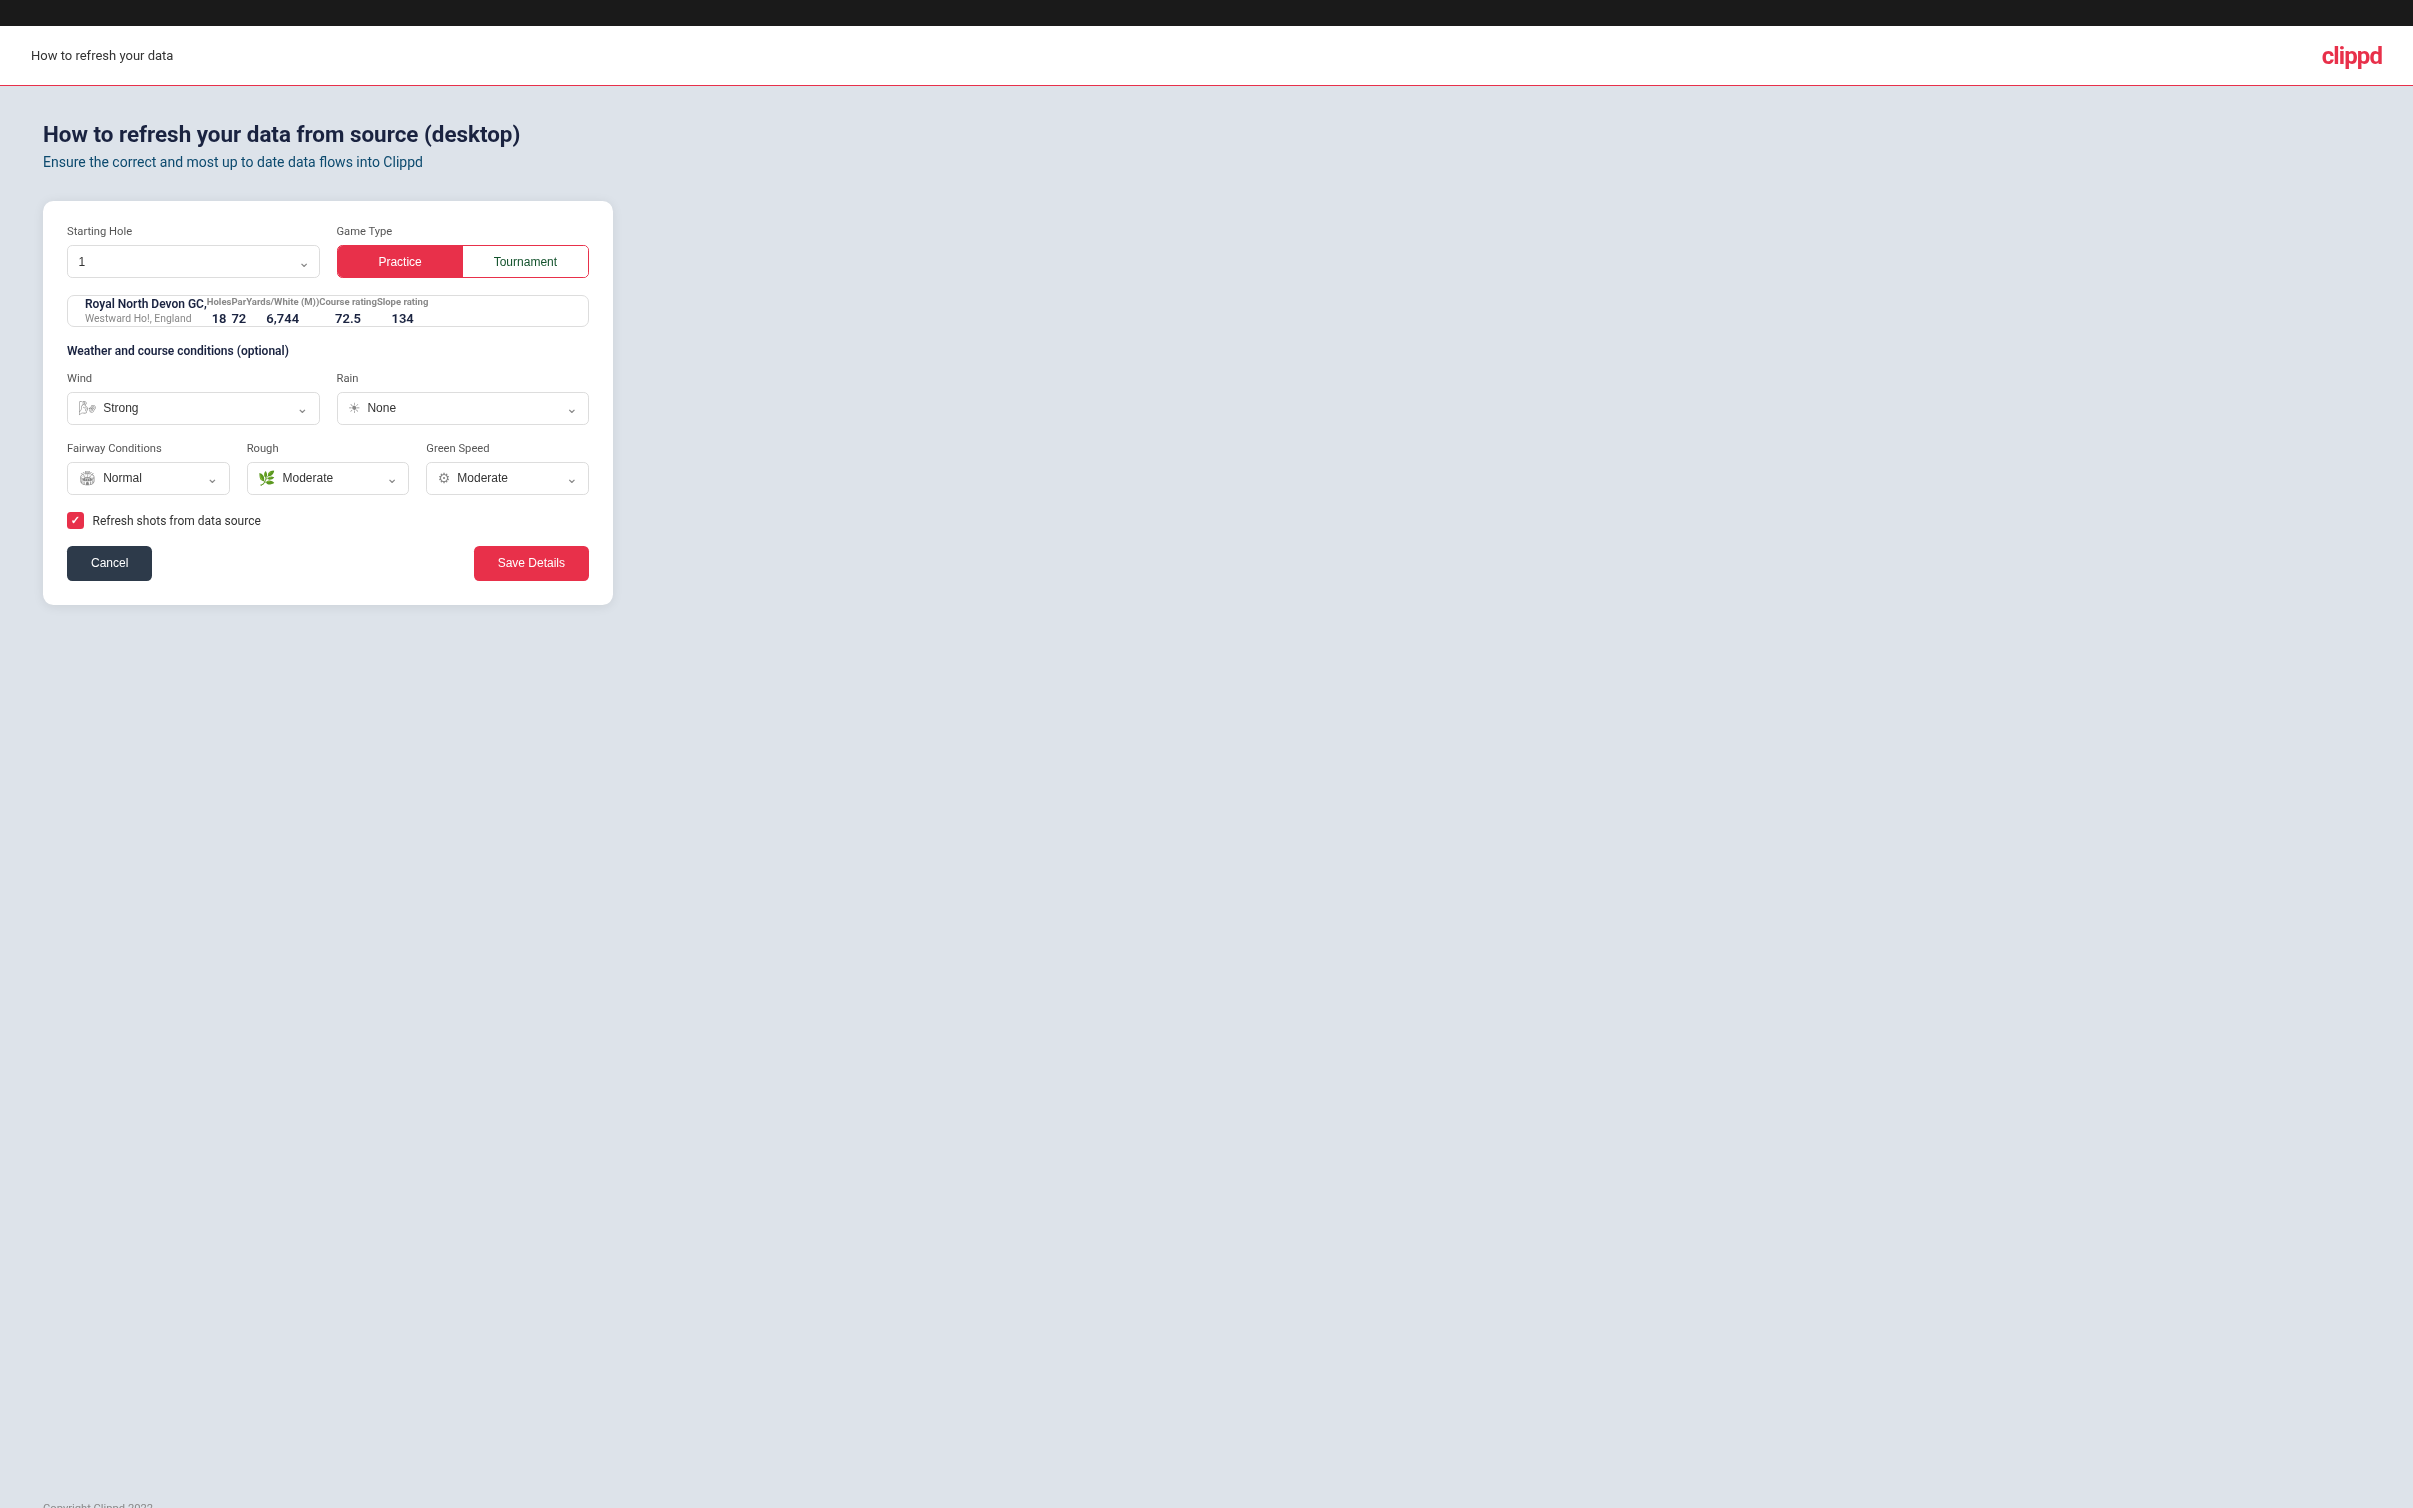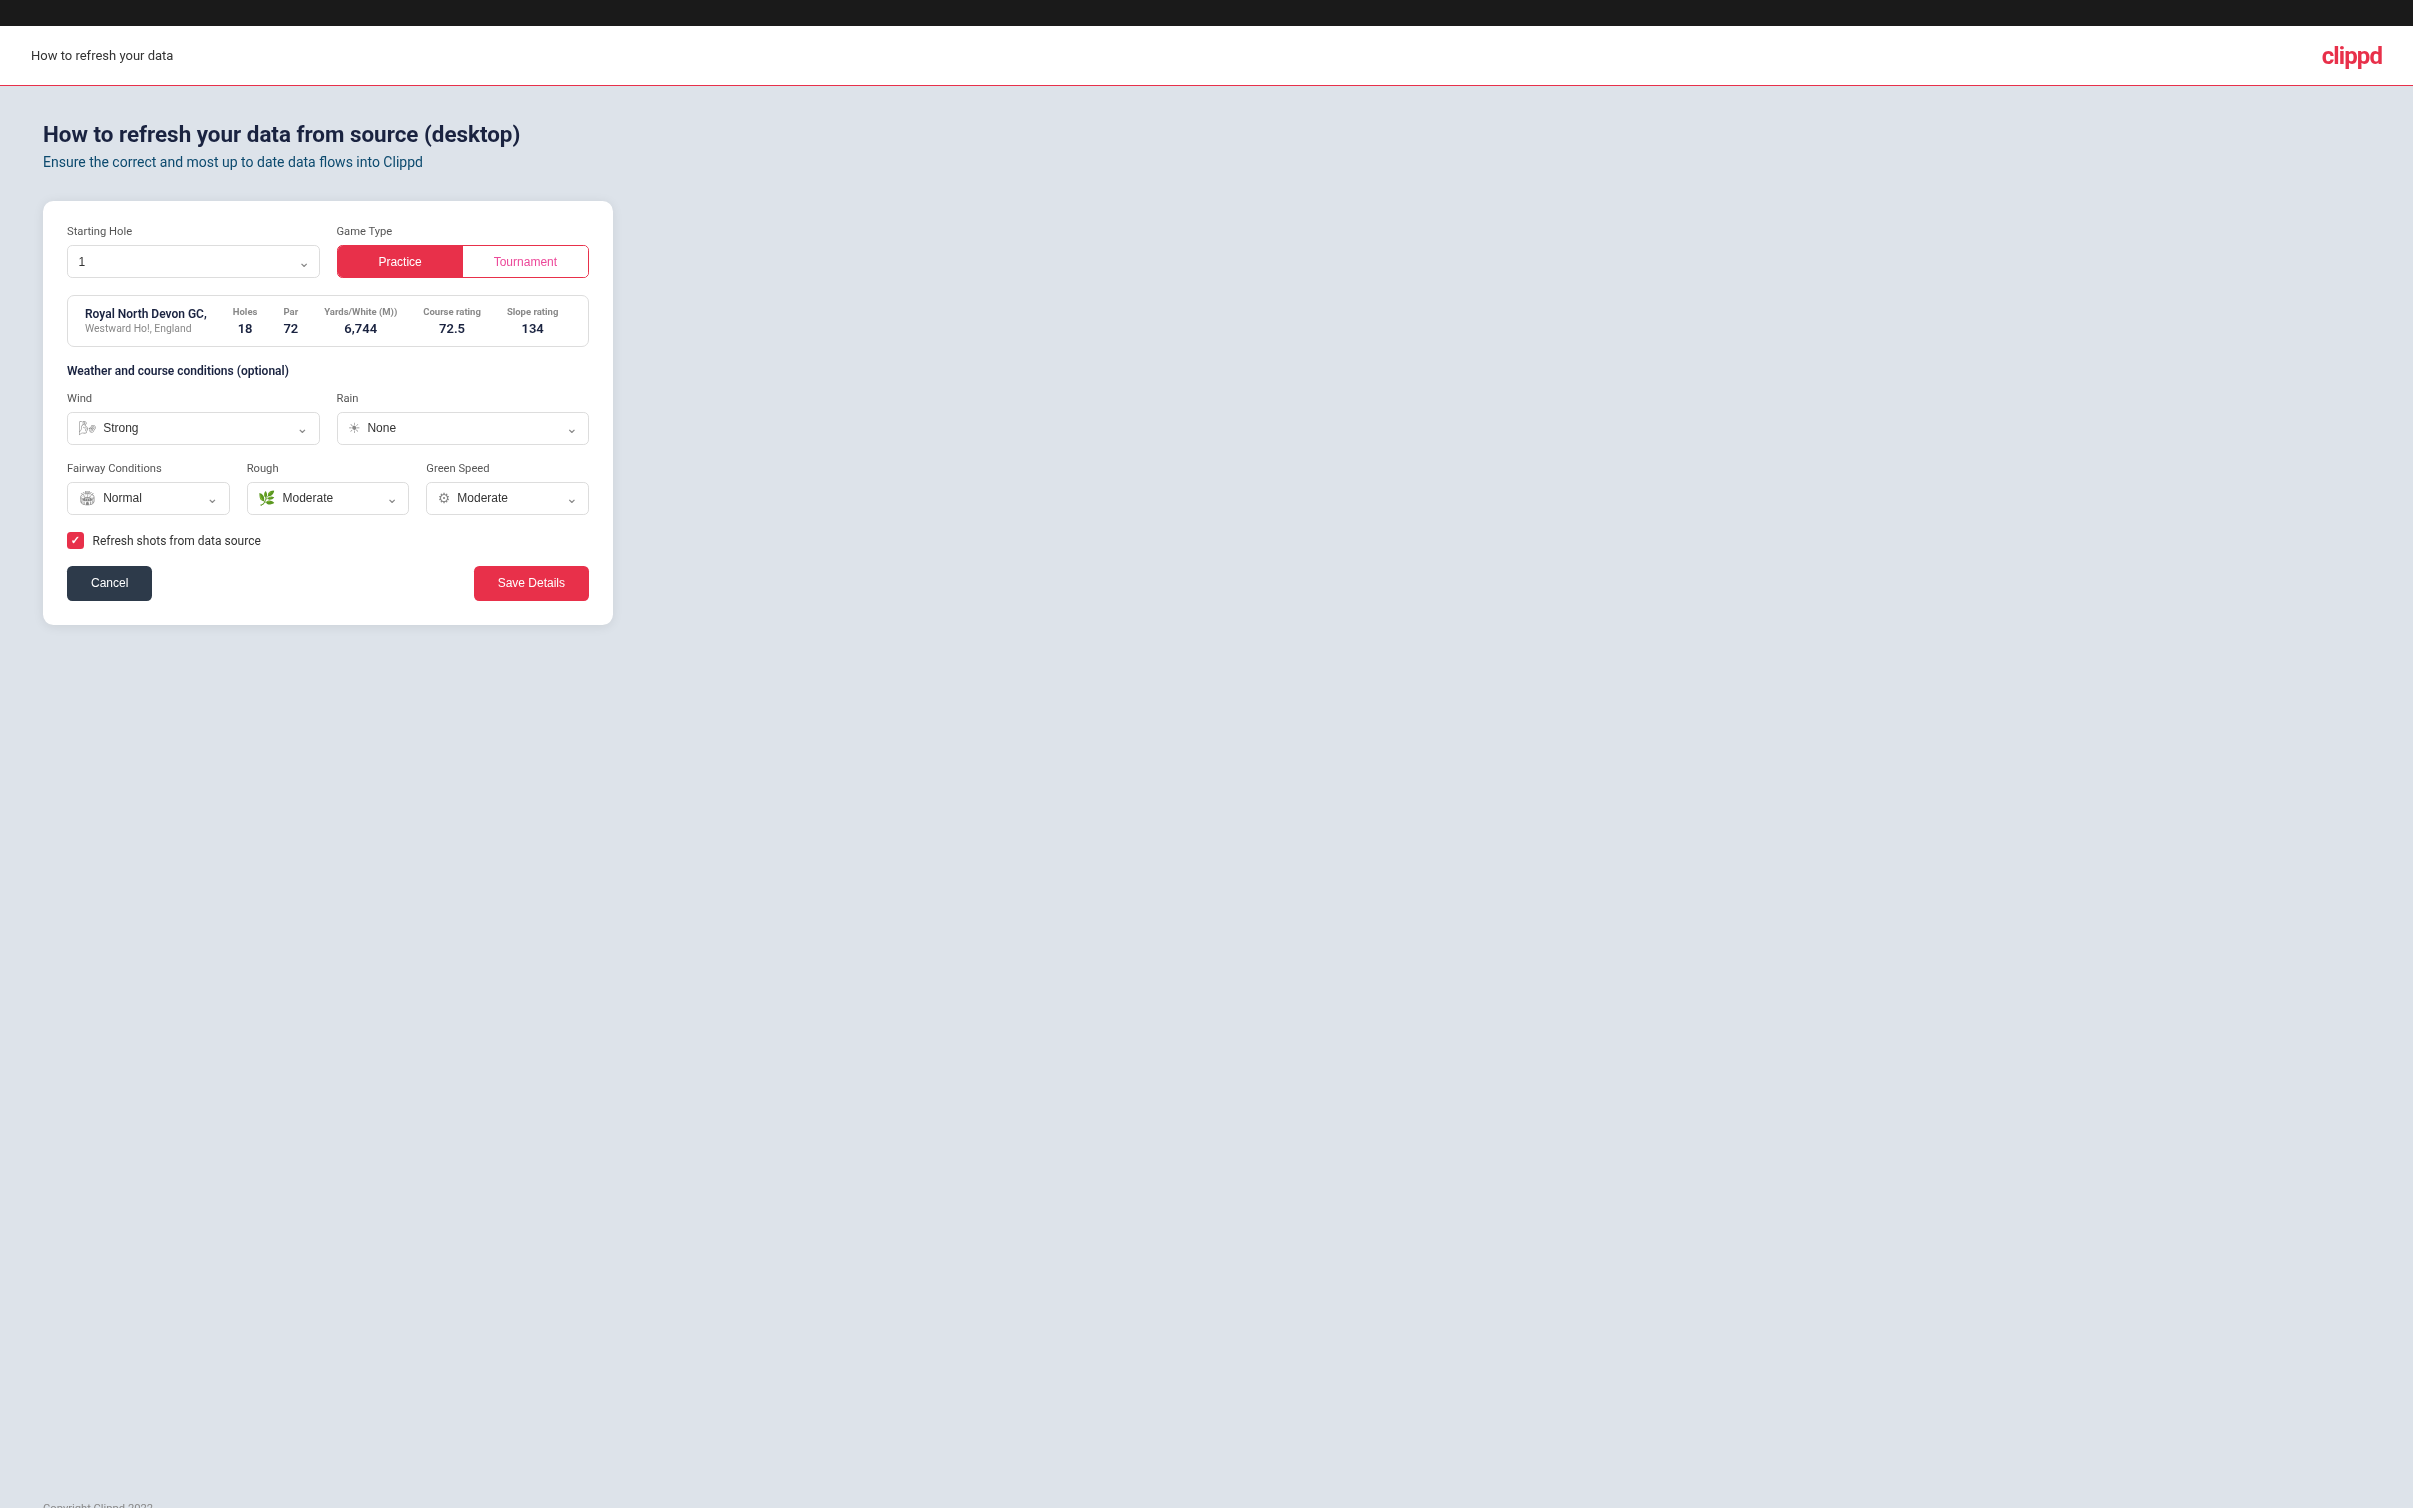--- a/index.html
+++ b/index.html
@@ -109,30 +109,29 @@
       cursor: pointer;
       font-size: 12px;
       font-weight: 500;
     }
     .game-btn.active {
       background: #e8304a;
       color: #fff;
     }
     .game-btn.inactive {
       background: #fff;
-      color: #ec4899;
+      color: #14532d;
     }
     .course-info-box {
       border: 0.9px solid #ddd;
       border-radius: 7px;
-      padding: 10px 17px;
+      padding: 0 17px;
       margin-bottom: 17px;
       display: flex;
       align-items: center;
-      gap: 26px;
     }
     .course-name {
       font-weight: 600;
       font-size: 12px;
       color: #1a2340;
       flex: 1;
     }
     .course-location {
       font-size: 10.4px;
       color: #888;

